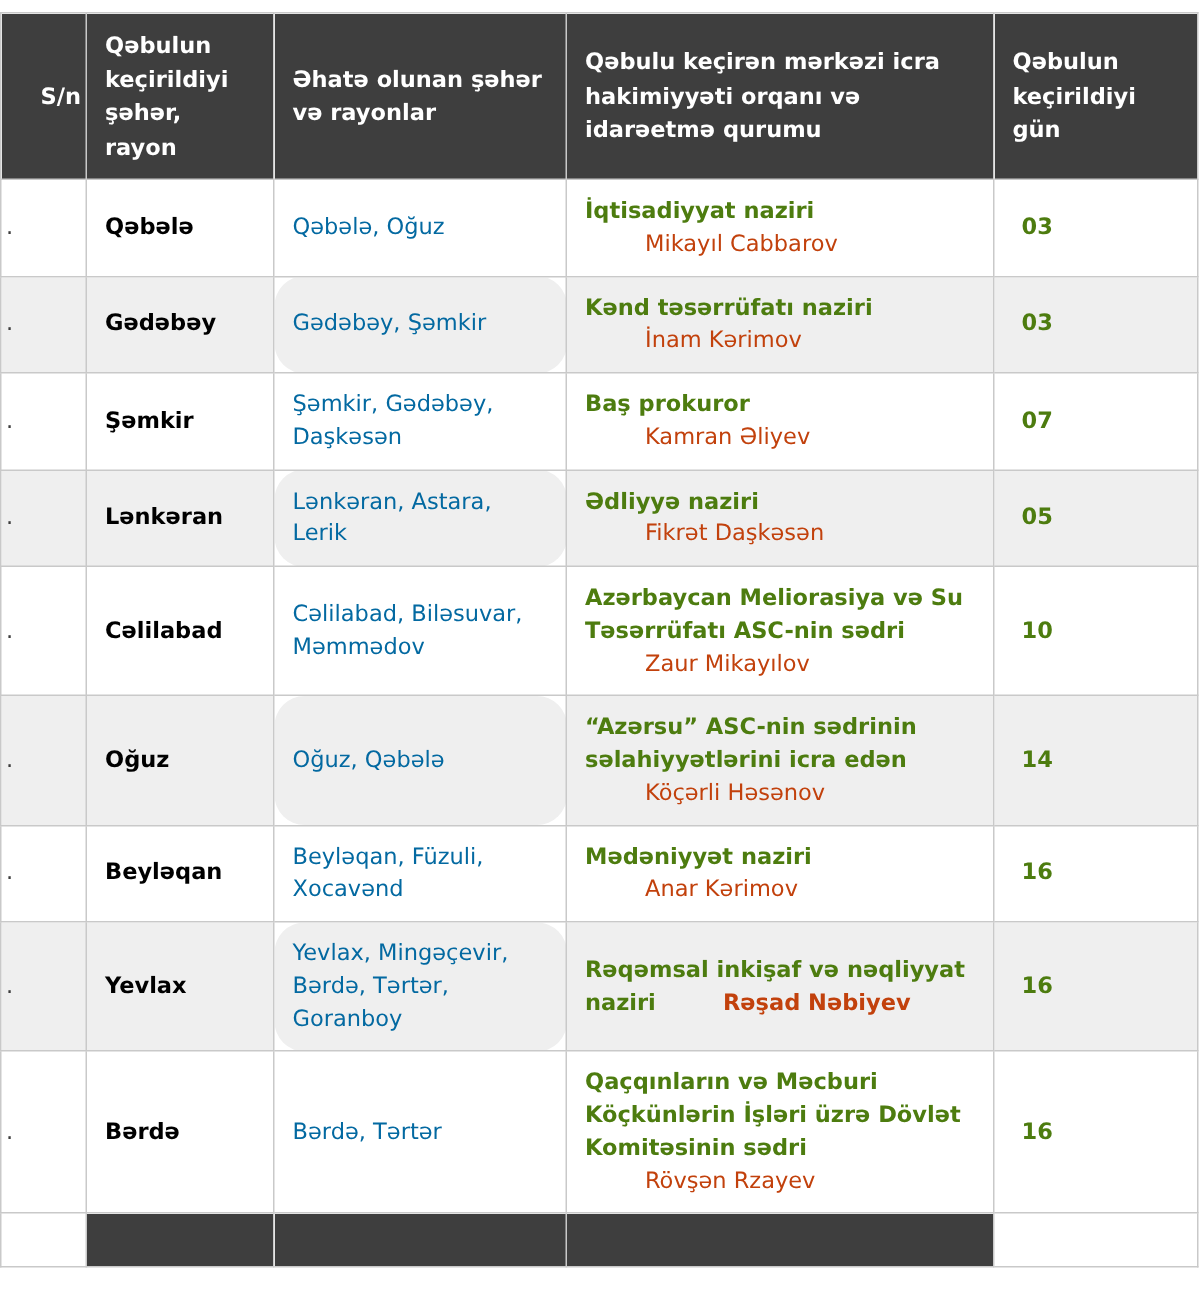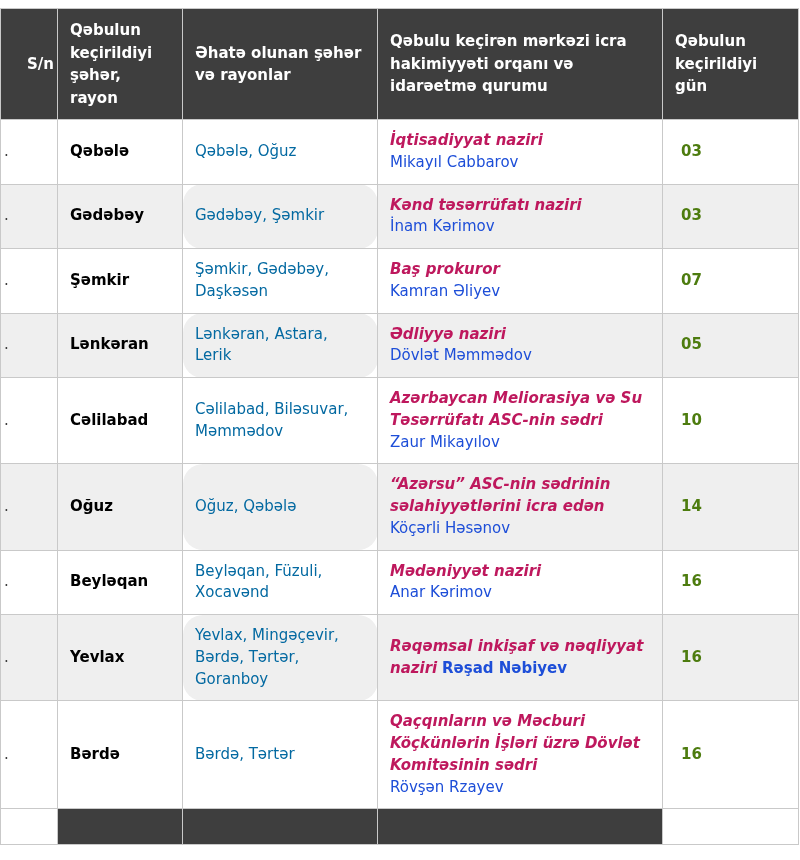--- a/index.html
+++ b/index.html
@@ -37,22 +37,22 @@
     color: var(--header-text, #ffffff);
     font-weight: bold;
     font-size: 15px;
     line-height: 1.5;
   }
   thead th.sn { padding-left: 26px; }
   tbody tr:nth-child(even) td { background: var(--row-alt-bg, #efefef); }
   td.sn { padding-left: 3px; padding-right: 3px; color: #3c3c3c; }
   td.city { font-weight: bold; color: #000000; }
   td.covered { color: #0369a1; border-radius: 20px; }
-  td.official .title { font-weight: bold; color: #be185d; font-style: italic; }
-  td.official .name { display: block; color: #1d4ed8; }
+  td.official .title { font-weight: bold; color: #4d7c0f; }
+  td.official .name { display: block; color: #c2410c; margin-left: 40px; }
   td.official .name.inline { display: inline; font-weight: bold; }
   td.day { font-weight: bold; color: #4d7c0f; padding-left: 18px; }
   tfoot td { height: 36px; padding: 0; }
   tfoot td.dark { background: var(--header-bg, #3e3e3e); }
 </style>
 </head>
 <body>
 
 <table>
   <colgroup>
@@ -101,21 +101,21 @@
       <span class="name">Kamran Əliyev</span>
     </td>
     <td class="day">07</td>
   </tr>
       <tr>
     <td class="sn">.</td>
     <td class="city">Lənkəran</td>
     <td class="covered">Lənkəran, Astara, Lerik</td>
     <td class="official">
       <span class="title">Ədliyyə naziri</span>
-      <span class="name">Dövlət Məmmədov</span>
+      <span class="name">Fikrət Daşkəsən</span>
     </td>
     <td class="day">05</td>
   </tr>
       <tr>
     <td class="sn">.</td>
     <td class="city">Cəlilabad</td>
     <td class="covered">Cəlilabad, Biləsuvar, Məmmədov</td>
     <td class="official">
       <span class="title">Azərbaycan Meliorasiya və Su Təsərrüfatı ASC-nin sədri</span>
       <span class="name">Zaur Mikayılov</span>

